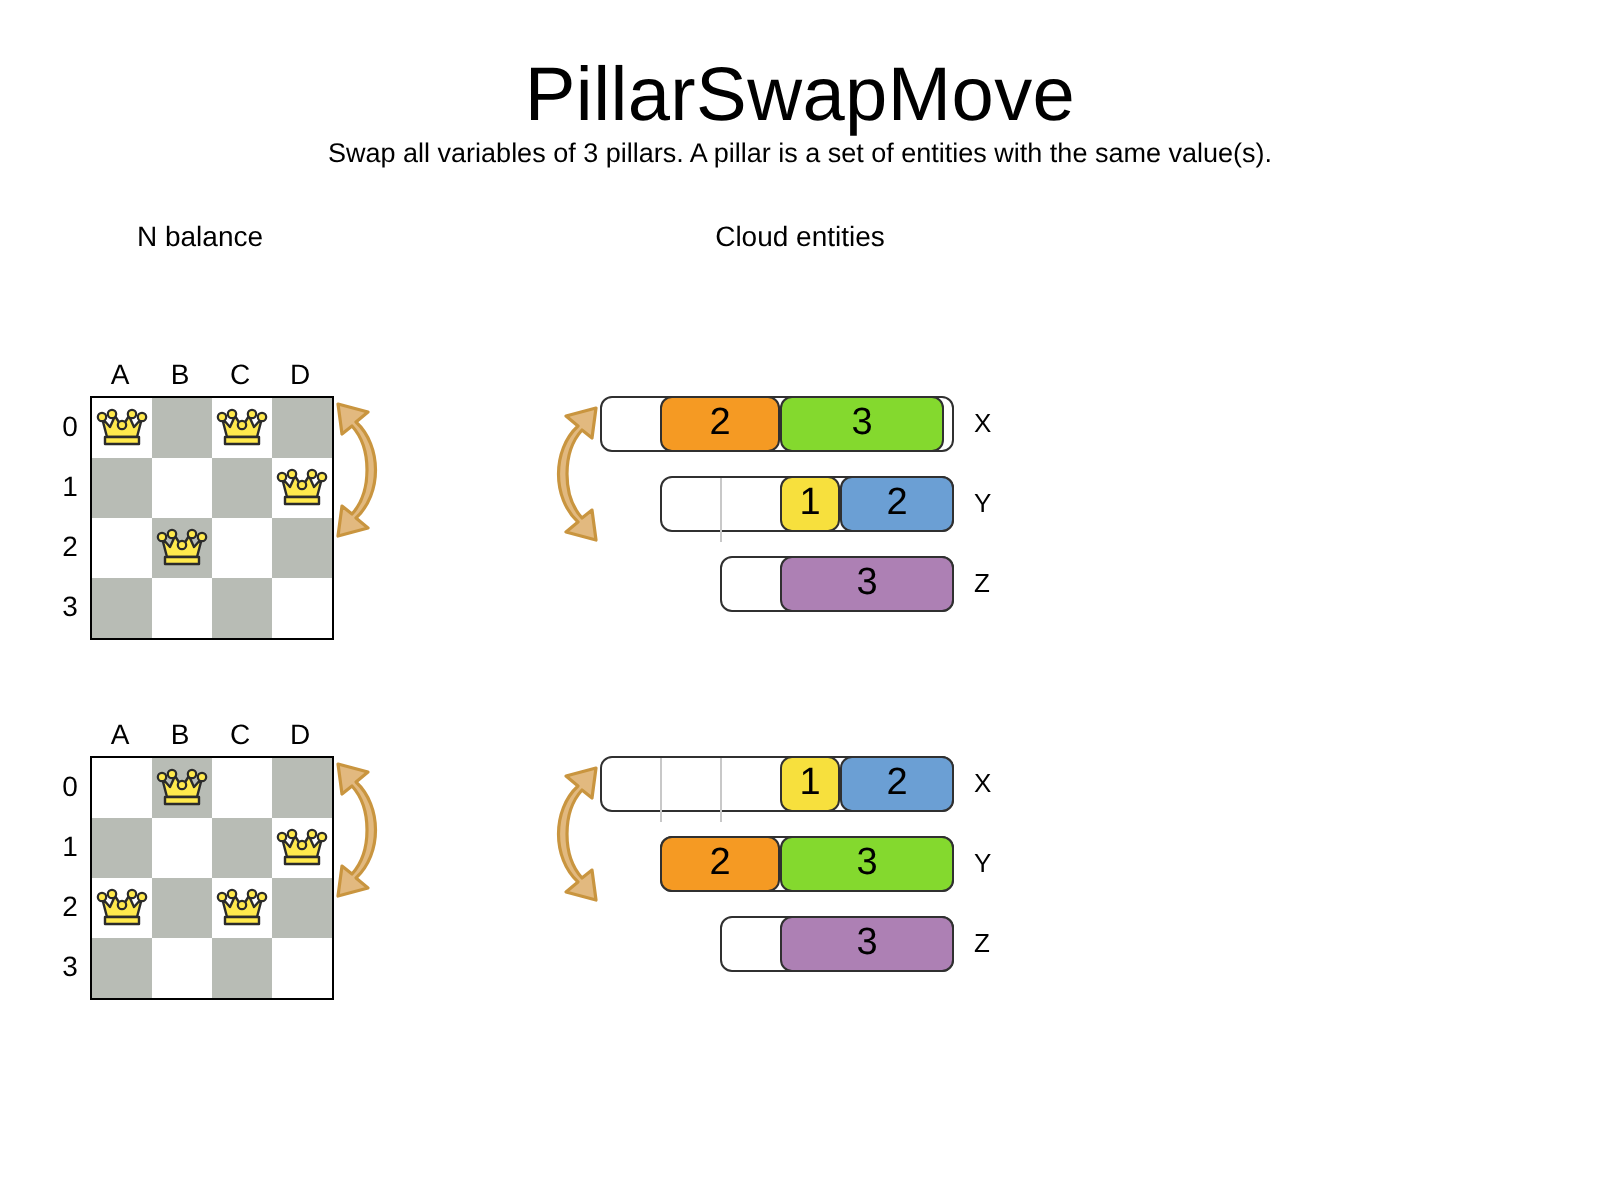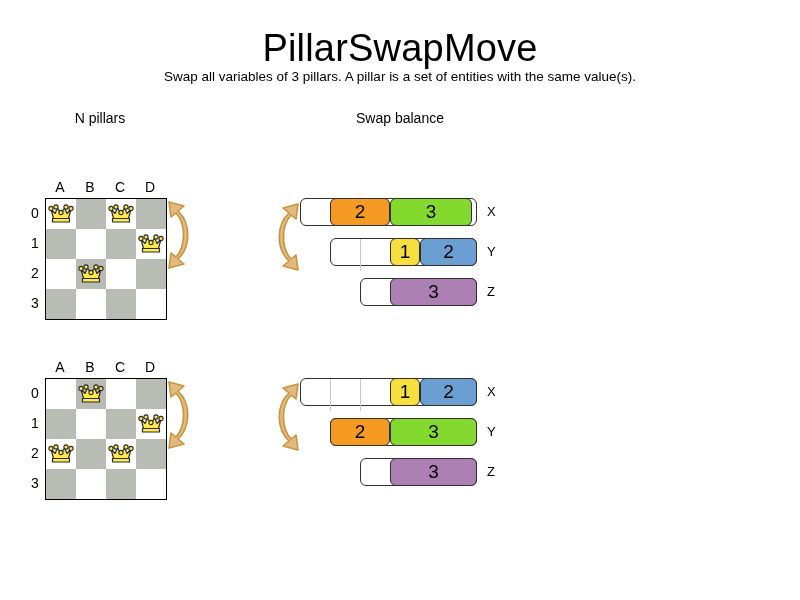--- a/index.html
+++ b/index.html
@@ -173,22 +173,22 @@
     font-size: 13px;
     text-align: left;
   }
 </style>
 </head>
 <body>
 
 <div id="page-title">PillarSwapMove</div>
 <div id="page-subtitle">Swap all variables of 3 pillars. A pillar is a set of entities with the same value(s).</div>
 
-<div class="section-heading" id="heading-nqueens">N pillars</div>
-<div class="section-heading" id="heading-cloud">Swap balance</div>
+<div class="section-heading" id="heading-nqueens">N balance</div>
+<div class="section-heading" id="heading-cloud">Cloud entities</div>
 
 <div class="board-block" id="board-block-top">
   <div class="board-wrap">
     <div class="col-labels">
         <div class="col-label" style="left: 0px;">A</div>
         <div class="col-label" style="left: 30px;">B</div>
         <div class="col-label" style="left: 60px;">C</div>
         <div class="col-label" style="left: 90px;">D</div>
       </div>
     <div class="row-labels">

